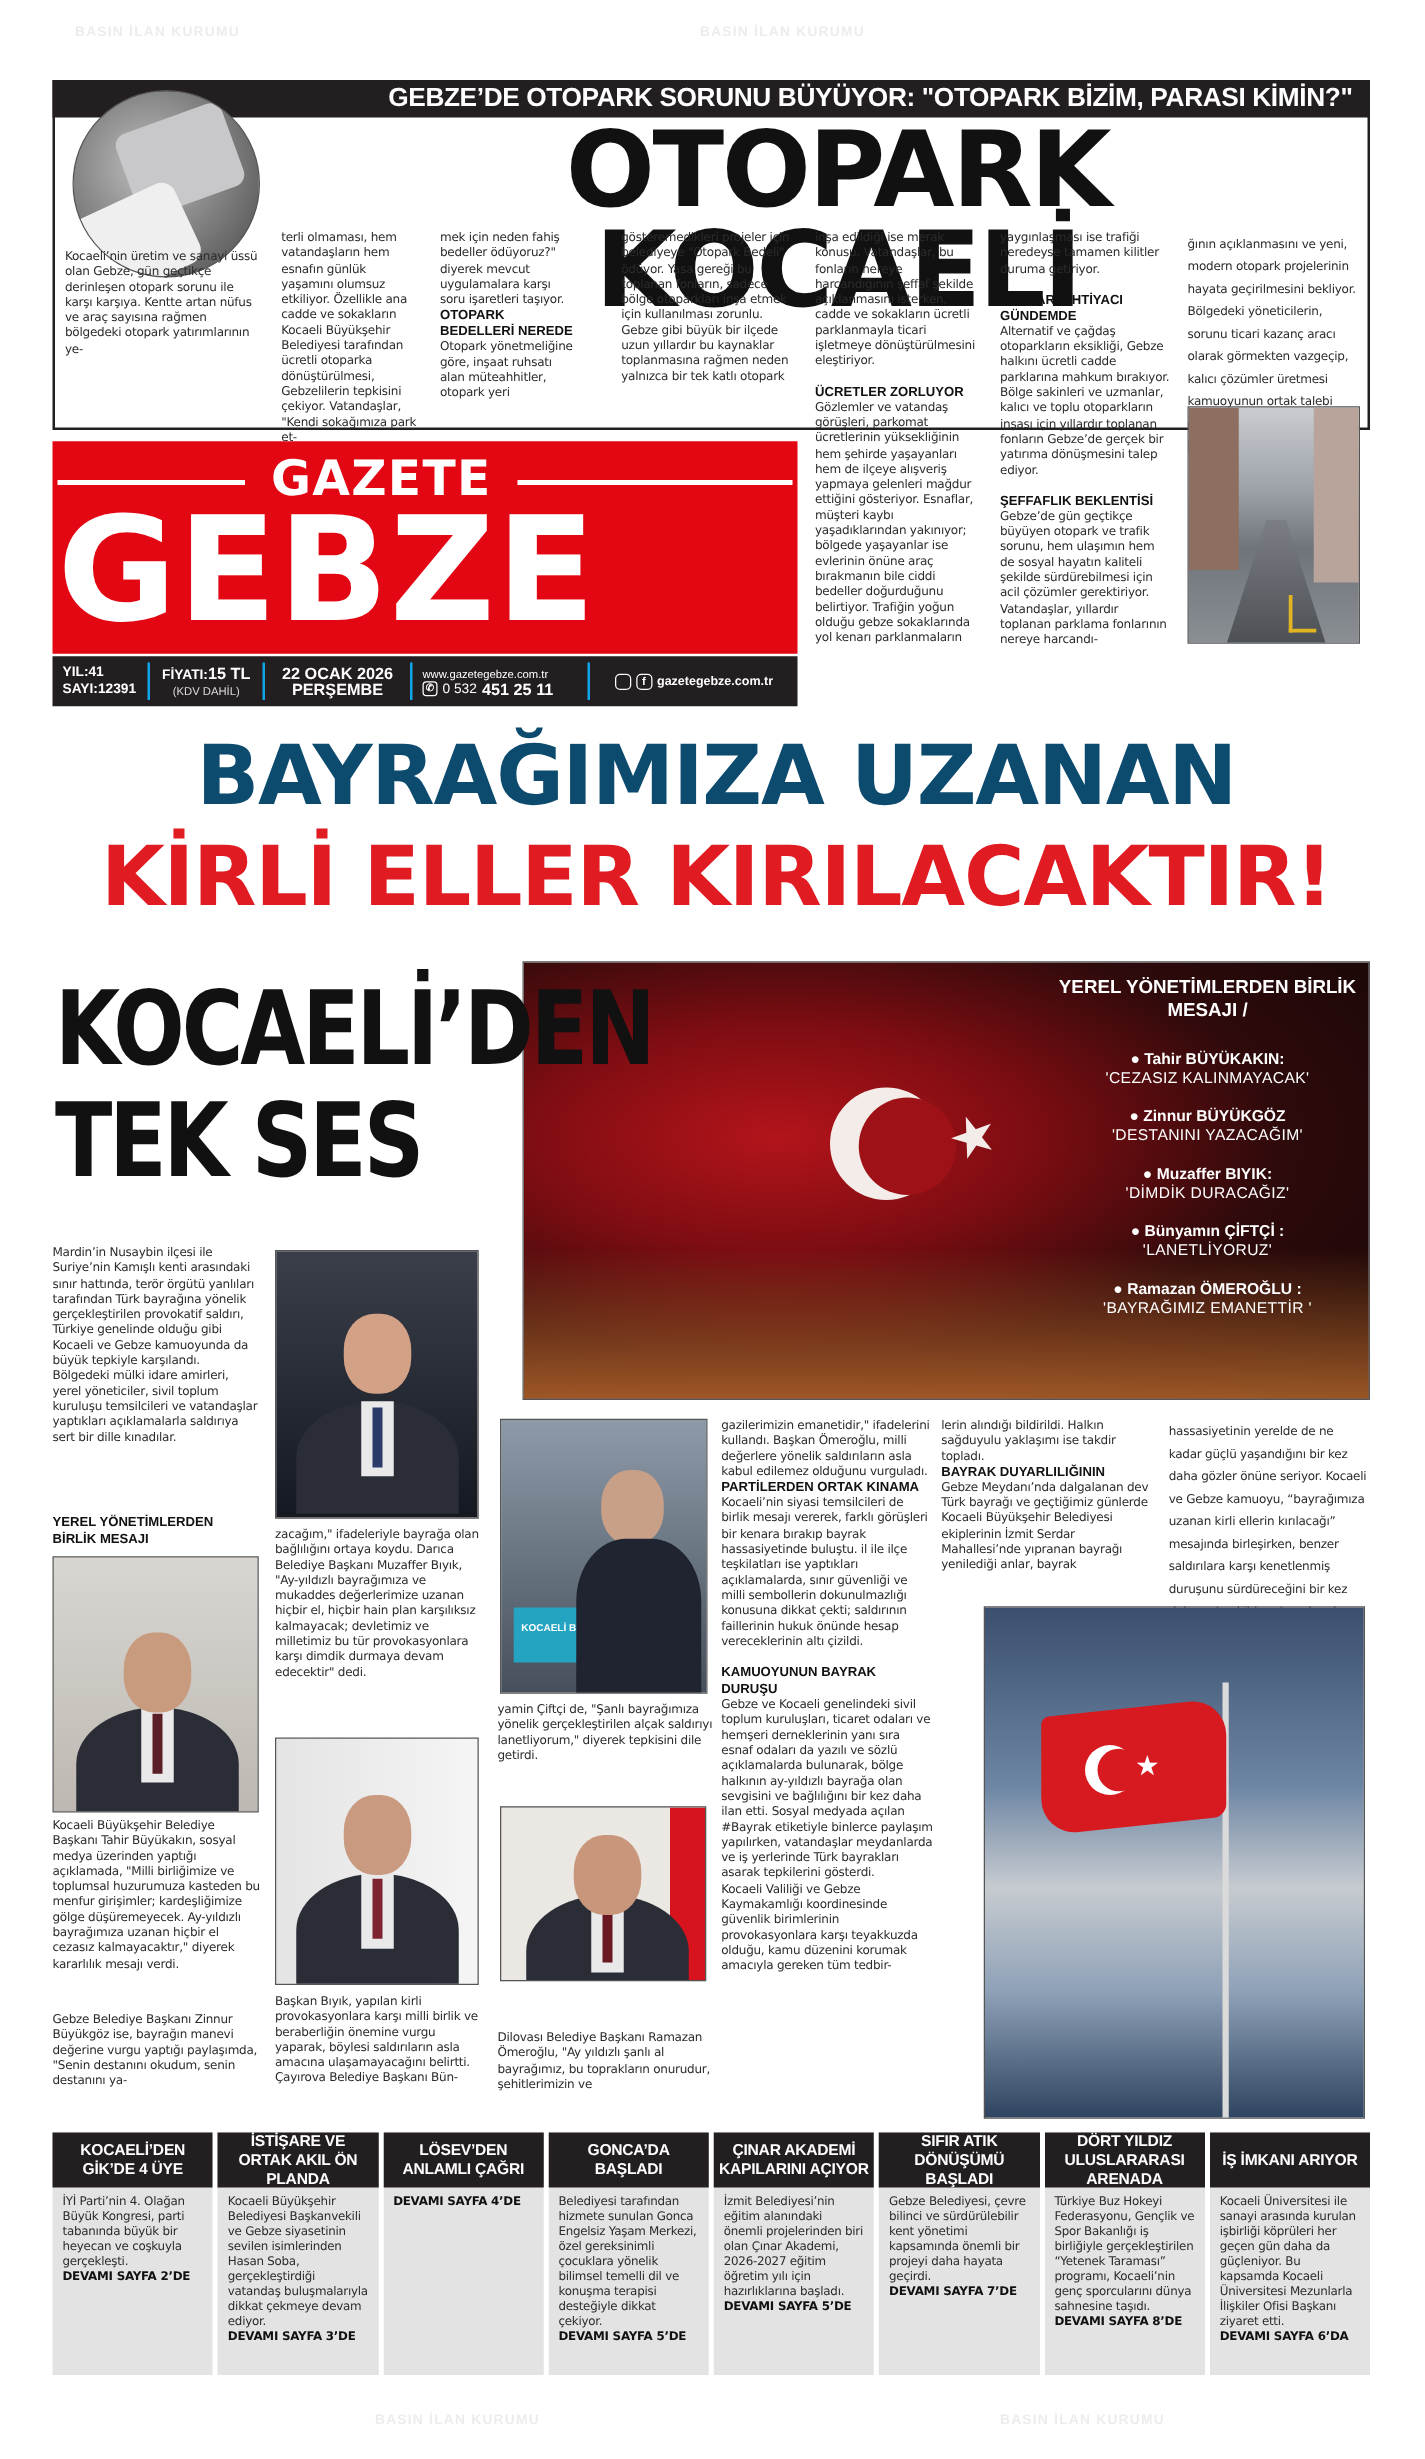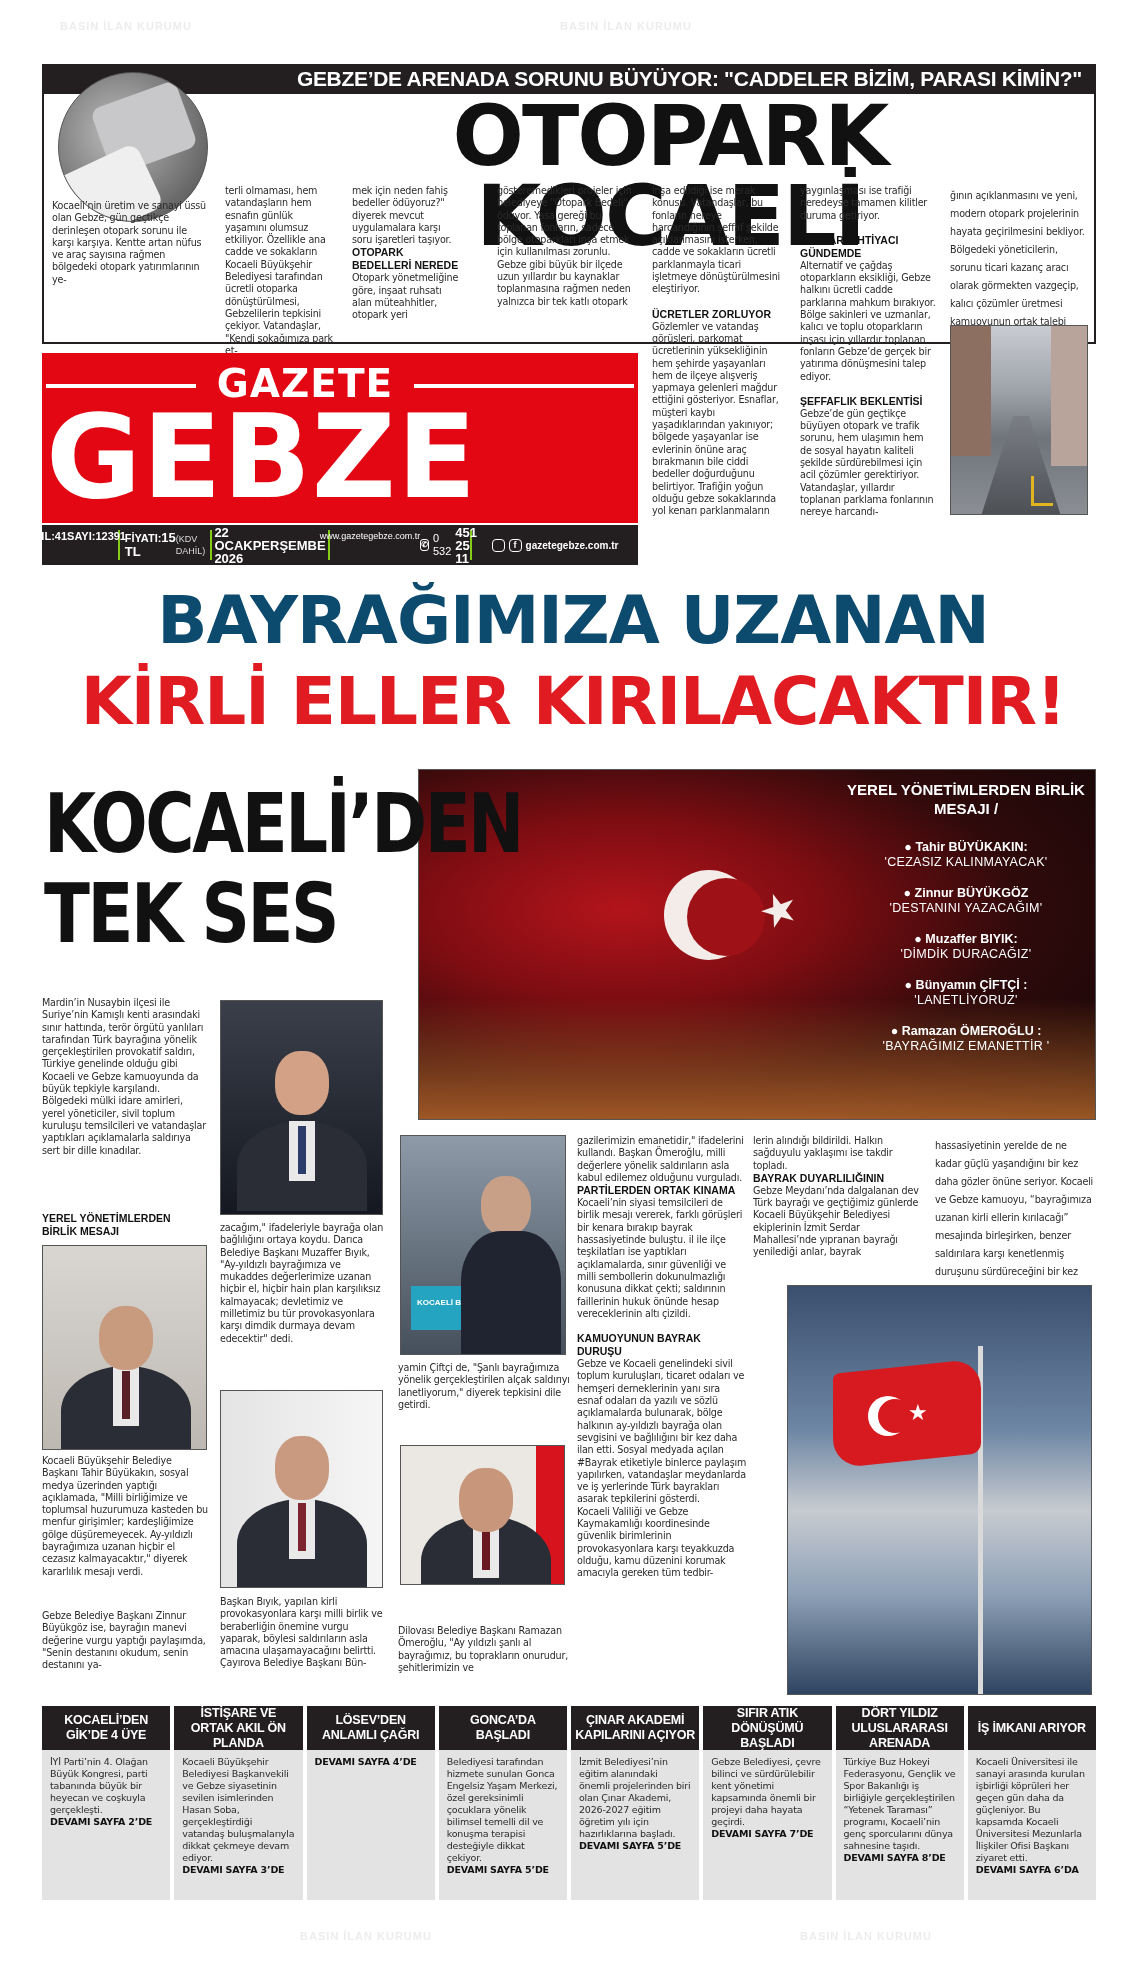--- a/index.html
+++ b/index.html
@@ -21,21 +21,21 @@
   #top-street-photo .bldR { position:absolute; right:0; top:0; width:36px; height:140px; background:#b8a49a; }
   #top-street-photo .yellow { position:absolute; left:80px; top:150px; width:22px; height:30px; border-left:3px solid #e2b422; border-bottom:3px solid #e2b422; }
 
   
   #masthead { left: 42px; top: 353px; width: 596px; height: 170px; background: #e30613; overflow: hidden; }
   #mast-line-l { left: 46px; top: 384px; width: 150px; height: 4px; background: #fff; }
   #mast-line-r { left: 414px; top: 384px; width: 220px; height: 4px; background: #fff; }
   #mast-gazete { left: 196px; top: 364px; width: 218px; text-align: center; color: #fff; font-family: "DejaVu Sans", sans-serif; font-weight: bold; font-size: 39px; line-height: 40px; letter-spacing: 1px; }
   #mast-gebze { left: 46px; top: 398px; width: 590px; text-align: left; color: #fff; font-family: "DejaVu Sans", sans-serif; font-weight: bold; font-size: 116px; line-height: 118px; letter-spacing: 1px; }
   #infobar { left: 42px; top: 525px; width: 596px; height: 40px; background: #231f20; color: #fff; display: flex; align-items: center; }
-  .info-cell { display: flex; flex-direction: row; justify-content: center; padding: 0 8px; border-right: 2px solid #84cc16; height: 30px; }
+  .info-cell { display: flex; flex-direction: column; justify-content: center; padding: 0 8px; border-right: 2px solid #0ea5e9; height: 30px; }
   .info-cell:last-child { border-right: none; }
   .info-cell .l1 { font-weight: bold; font-size: 11px; line-height: 13px; }
   .info-cell .l2 { font-size: 9px; line-height: 12px; color: #ddd; }
   .info-cell .big { font-size: 13px; font-weight: bold; }
 
   
   #main-h1 { left: 58px; top: 583px; width: 1030px; text-align: center; color: #0c4a6e; font-family: "DejaVu Sans", sans-serif; font-weight: bold; font-size: 66px; line-height: 76px; letter-spacing: -1px; }
   #main-h1-2 { left: 58px; top: 664px; width: 1030px; text-align: center; color: #e01b22; font-family: "DejaVu Sans", sans-serif; font-weight: bold; font-size: 66px; line-height: 76px; letter-spacing: -1px; }
 
   
@@ -74,21 +74,21 @@
   #sky-photo .fmoon { position:absolute; left:80px; top:110px; width:40px; height:40px; border-radius:50%; background:#fff; }
   #sky-photo .fmoon-cut { position:absolute; left:90px; top:113px; width:34px; height:34px; border-radius:50%; background:#d71920; }
   #sky-photo .fstar { position:absolute; left:120px; top:116px; color:#fff; font-size:22px; line-height:22px; }
 
   .watermark { position:absolute; color: rgba(150,150,150,0.18); font-weight: bold; font-size: 11px; letter-spacing: 1px; pointer-events: none; }
 </style>
 </head>
 <body>
 
 <div id="top-box" class="abs"></div>
-<div id="top-kicker" class="abs">GEBZE’DE ARENADA SORUNU BÜYÜYOR: "CADDELER BİZİM, PARASI KİMİN?"</div>
+<div id="top-kicker" class="abs">GEBZE’DE OTOPARK SORUNU BÜYÜYOR: "OTOPARK BİZİM, PARASI KİMİN?"</div>
 <div id="parking-circle" class="abs photo">
   <div class="car1"></div>
     <div class="car2"></div>
 </div>
 <div id="top-headline" class="abs">OTOPARK KOCAELİ</div>
 
 <div class="abs col-text" style="left:52px;top:200px;width:158px;">Kocaeli’nin üretim ve sanayi üssü olan Gebze, gün geçtikçe derinleşen otopark sorunu ile karşı karşıya. Kentte artan nüfus ve araç sayısına rağmen bölgedeki otopark yatırımlarının ye-</div>
 <div class="abs col-text" style="left:225px;top:185px;width:112px;">terli olmaması, hem vatandaşların hem esnafın günlük yaşamını olumsuz etkiliyor. Özellikle ana cadde ve sokakların Kocaeli Büyükşehir Belediyesi tarafından ücretli otoparka dönüştürülmesi, Gebzelilerin tepkisini çekiyor. Vatandaşlar, "Kendi sokağımıza park et-</div>
 <div class="abs" style="left:352px;top:185px;width:110px;">
   <div class="col-text">mek için neden fahiş bedeller ödüyoruz?" diyerek mevcut uygulamalara karşı soru işaretleri taşıyor.</div>

